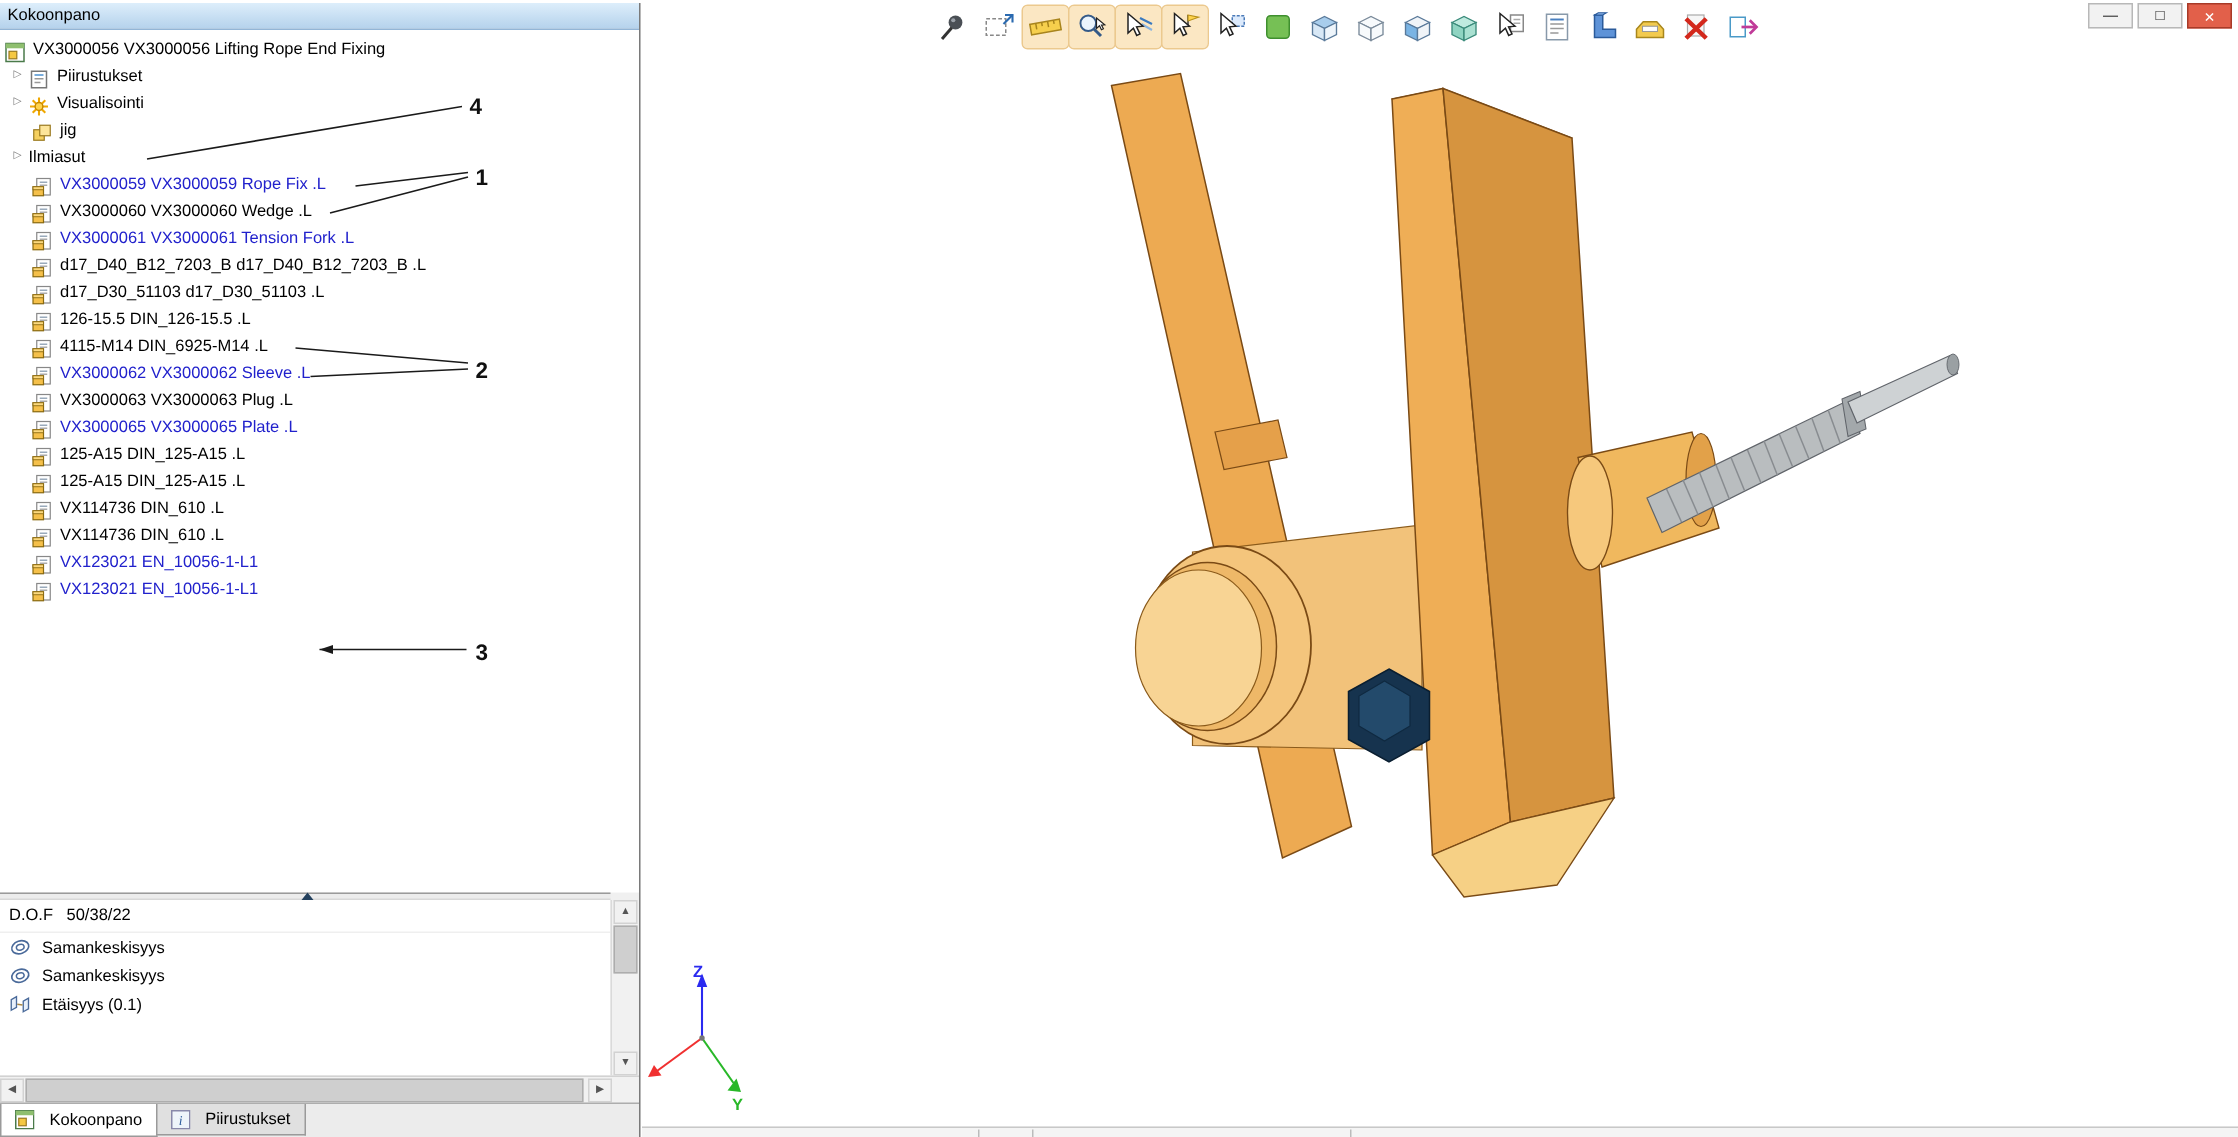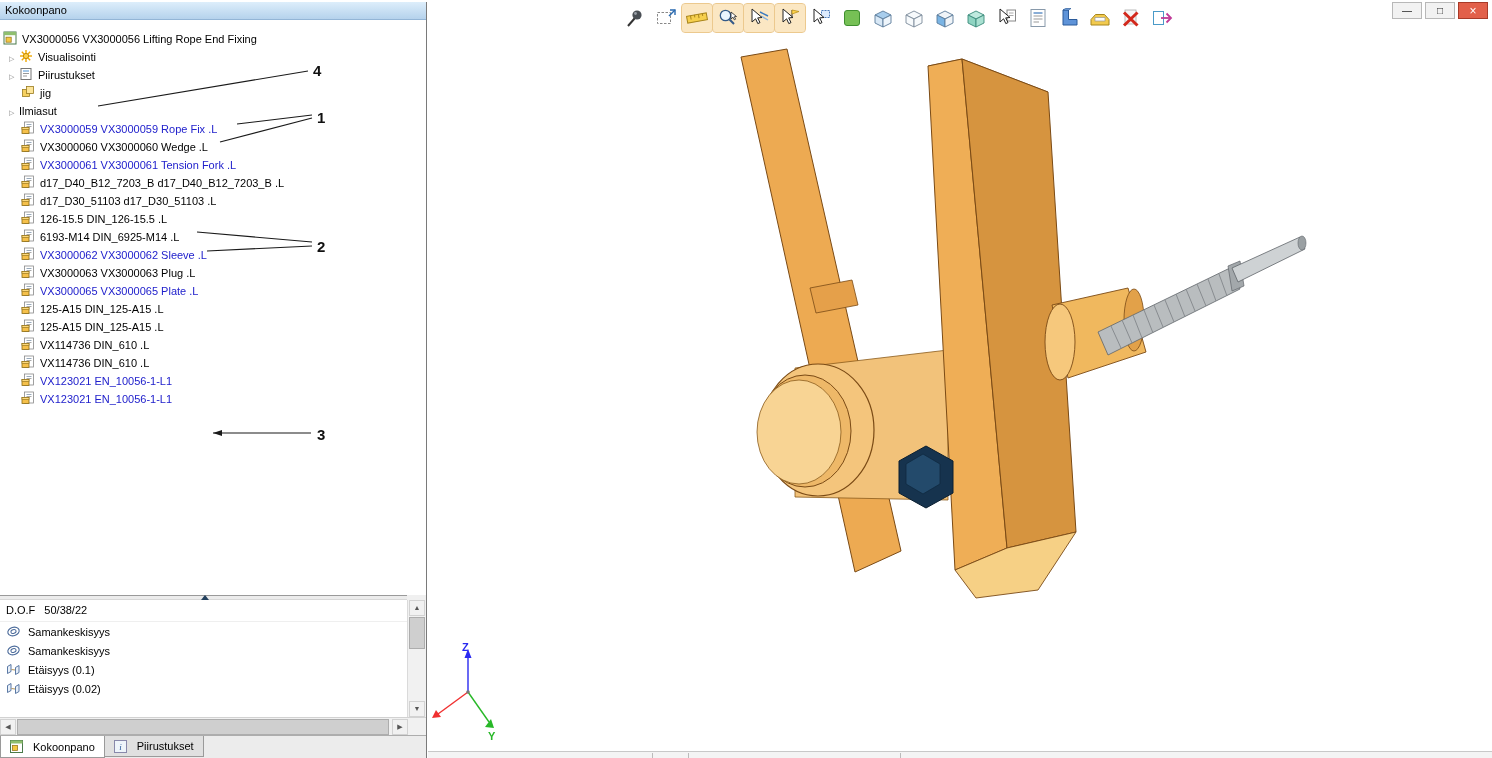--- a/index.html
+++ b/index.html
@@ -4,21 +4,21 @@
 <style>
   html,body{margin:0;padding:0}
   body{position:relative;width:1492px;height:758px;overflow:hidden;background:#fff;
        font-family:"Liberation Sans",sans-serif;font-size:11px;color:#000}
 
   
   .left-panel{position:absolute;left:0;top:2px;width:427px;height:758px;background:#f0f0f0;border-right:1px solid #7a7a7a;box-sizing:border-box}
   .panel-header{position:absolute;left:0;top:0;width:426px;height:18px;background:linear-gradient(#ddeefb,#b5d2ec);
                 border-bottom:1px solid #93b5d6;line-height:17px;padding-left:5px;box-sizing:border-box}
   .tree{position:absolute;left:0;top:18px;width:426px;height:575px;background:#fff;padding-top:7px;box-sizing:border-box;overflow:hidden}
-  .tree-row{height:18px;display:flex;align-items:flex-end;white-space:nowrap;cursor:default}
+  .tree-row{height:18px;display:flex;align-items:flex-start;white-space:nowrap;cursor:default}
   .ind{display:inline-block;flex:none}
   .expander{flex:none;width:10px;font-size:7px;color:#7a7a7a}
   .icon{flex:none;width:16px;height:15px;display:inline-flex;align-items:center;justify-content:flex-start;margin-right:3px}
   .icon svg{display:block}
   .lbl{color:#000}
   .lbl.blue{color:#2121cc}
 
   .splitter{position:absolute;left:0;top:593px;width:407px;height:5px;background:#ececec;border-top:1px solid #9a9a9a;border-bottom:1px solid #d8d8d8;box-sizing:border-box}
   .grip{position:absolute;left:201px;top:-1px;width:0;height:0;border-left:4px solid transparent;border-right:4px solid transparent;border-bottom:5px solid #24415e}
 
@@ -77,45 +77,45 @@
             <rect x="3" y="6.2" width="5.2" height="5" fill="#f5c842" stroke="#9a7a20" stroke-width="0.8"></rect>
           </svg>
         </span>
         <span class="lbl">VX3000056 VX3000056 Lifting Rope End Fixing</span>
       </div>
       <div class="tree-row">
         <span class="ind" style="width: 9px;"></span>
         <span class="expander">▷</span>
         <span class="icon">
           <svg width="14" height="14" viewBox="0 0 14 14">
+            <rect x="2" y="1.5" width="10" height="11" fill="#fff" stroke="#777"></rect>
+            <line x1="4" y1="4" x2="10" y2="4" stroke="#4a90d0"></line>
+            <line x1="4" y1="6.5" x2="10" y2="6.5" stroke="#999"></line>
+            <line x1="4" y1="9" x2="8" y2="9" stroke="#999"></line>
+          </svg>
+        </span>
+        <span class="lbl">Piirustukset</span>
+      </div>
+      <div class="tree-row">
+        <span class="ind" style="width: 9px;"></span>
+        <span class="expander">▷</span>
+        <span class="icon">
+          <svg width="14" height="14" viewBox="0 0 14 14">
             <g stroke="#f0a800" stroke-width="1.4">
               <line x1="7" y1="1" x2="7" y2="13"></line>
               <line x1="1" y1="7" x2="13" y2="7"></line>
               <line x1="2.8" y1="2.8" x2="11.2" y2="11.2"></line>
               <line x1="11.2" y1="2.8" x2="2.8" y2="11.2"></line>
             </g>
             <circle cx="7" cy="7" r="2.6" fill="#ffd34d" stroke="#c88a00"></circle>
           </svg>
         </span>
         <span class="lbl">Visualisointi</span>
       </div>
       <div class="tree-row">
-        <span class="ind" style="width: 9px;"></span>
-        <span class="expander">▷</span>
-        <span class="icon">
-          <svg width="14" height="14" viewBox="0 0 14 14">
-            <rect x="2" y="1.5" width="10" height="11" fill="#fff" stroke="#777"></rect>
-            <line x1="4" y1="4" x2="10" y2="4" stroke="#4a90d0"></line>
-            <line x1="4" y1="6.5" x2="10" y2="6.5" stroke="#999"></line>
-            <line x1="4" y1="9" x2="8" y2="9" stroke="#999"></line>
-          </svg>
-        </span>
-        <span class="lbl">Piirustukset</span>
-      </div>
-      <div class="tree-row">
         <span class="ind" style="width: 21px;"></span>
         <span class="icon">
           <svg width="14" height="14" viewBox="0 0 14 14">
             <rect x="1.5" y="4.5" width="7" height="7" fill="#f5d060" stroke="#9a7a20" stroke-width="0.8"></rect>
             <rect x="5.5" y="1.5" width="7" height="7" fill="#fde59a" stroke="#9a7a20" stroke-width="0.8"></rect>
           </svg>
         </span>
         <span class="lbl">jig</span>
       </div>
       <div class="tree-row">
@@ -205,21 +205,21 @@
         <span class="ind" style="width: 21px;"></span>
         <span class="icon">
           <svg width="14" height="14" viewBox="0 0 14 14">
             <rect x="3.5" y="1" width="9" height="11" fill="#fff" stroke="#888" stroke-width="0.8"></rect>
             <line x1="5.5" y1="3.5" x2="10.5" y2="3.5" stroke="#9ab"></line>
             <line x1="5.5" y1="5.5" x2="10.5" y2="5.5" stroke="#aaa"></line>
             <rect x="1" y="6.5" width="7" height="6" fill="#f5c04a" stroke="#8a6a10" stroke-width="0.8"></rect>
             <rect x="1" y="6.5" width="7" height="2" fill="#fcd97e" stroke="#8a6a10" stroke-width="0.6"></rect>
           </svg>
         </span>
-        <span class="lbl">6193-M14 DIN_6925-M14 .L</span>
+        <span class="lbl">4115-M14 DIN_6925-M14 .L</span>
       </div>
       <div class="tree-row">
         <span class="ind" style="width: 21px;"></span>
         <span class="icon">
           <svg width="14" height="14" viewBox="0 0 14 14">
             <rect x="3.5" y="1" width="9" height="11" fill="#fff" stroke="#888" stroke-width="0.8"></rect>
             <line x1="5.5" y1="3.5" x2="10.5" y2="3.5" stroke="#9ab"></line>
             <line x1="5.5" y1="5.5" x2="10.5" y2="5.5" stroke="#aaa"></line>
             <rect x="1" y="6.5" width="7" height="6" fill="#f5c04a" stroke="#8a6a10" stroke-width="0.8"></rect>
             <rect x="1" y="6.5" width="7" height="2" fill="#fcd97e" stroke="#8a6a10" stroke-width="0.6"></rect>
@@ -362,30 +362,20 @@
         </div>
         <div class="con-row">
           <span class="icon">
             <svg width="15" height="15" viewBox="0 0 15 15">
               <path d="M1.5 11.5 L5 9.5 L5 2.5 L1.5 4.5 Z" fill="#e8f0fa" stroke="#4a6a9a" stroke-width="0.9"></path>
               <path d="M9.5 12.5 L13 10.5 L13 3.5 L9.5 5.5 Z" fill="#e8f0fa" stroke="#4a6a9a" stroke-width="0.9"></path>
               <line x1="5.5" y1="7.5" x2="9" y2="8" stroke="#aa8844" stroke-width="0.9"></line>
             </svg>
           </span>
           <span class="lbl">Etäisyys (0.1)</span>
-        </div>
-        <div class="con-row">
-          <span class="icon">
-            <svg width="15" height="15" viewBox="0 0 15 15">
-              <path d="M1.5 11.5 L5 9.5 L5 2.5 L1.5 4.5 Z" fill="#e8f0fa" stroke="#4a6a9a" stroke-width="0.9"></path>
-              <path d="M9.5 12.5 L13 10.5 L13 3.5 L9.5 5.5 Z" fill="#e8f0fa" stroke="#4a6a9a" stroke-width="0.9"></path>
-              <line x1="5.5" y1="7.5" x2="9" y2="8" stroke="#aa8844" stroke-width="0.9"></line>
-            </svg>
-          </span>
-          <span class="lbl">Etäisyys (0.02)</span>
         </div>
       </div>
   </div>
 
   <div class="vscroll">
     <span class="sarrow up">▲</span>
     <span class="vthumb"></span>
     <span class="sarrow down">▼</span>
   </div>
 

